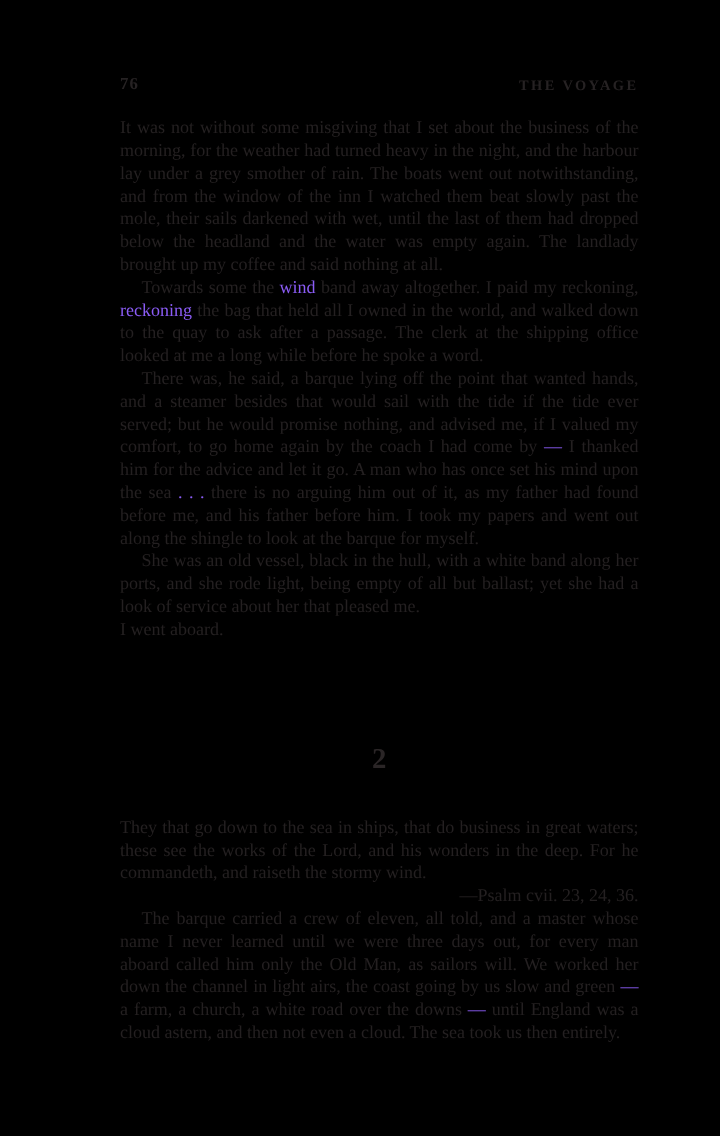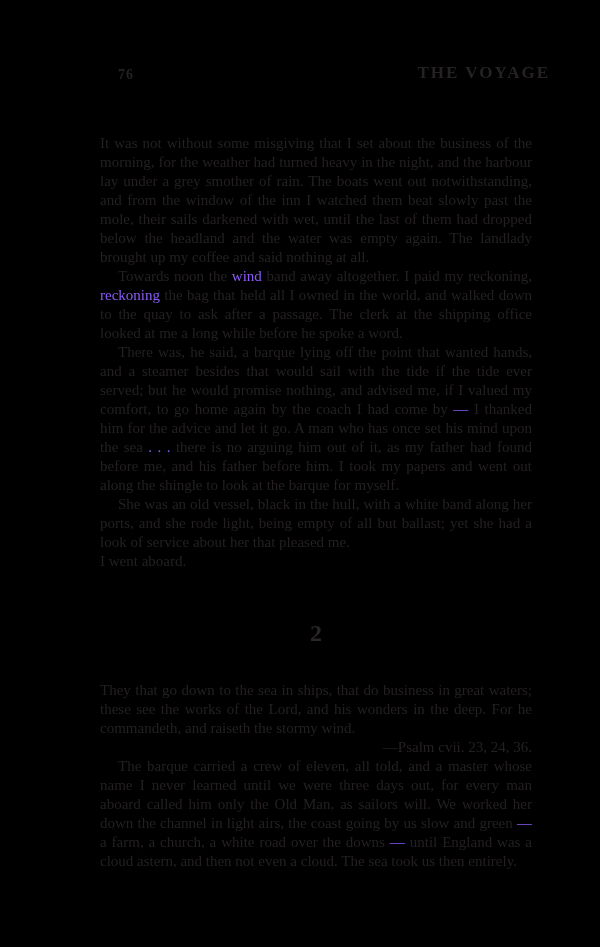--- a/index.html
+++ b/index.html
@@ -15,44 +15,43 @@
     overflow: hidden;
     font-family: "Liberation Serif", serif;
   }
   .page-header {
     position: absolute;
     top: 63px;
     left: 100px;
     width: 432px;
     display: flex;
     justify-content: space-between;
-    align-items: flex-end;
+    align-items: center;
     color: #262223;
-    margin-left: 18px;
   }
   .page-number {
     font-size: 14px;
     font-weight: bold;
     letter-spacing: 1px;
   }
   .running-head {
-    font-size: 17px;
+    font-size: 12px;
     font-weight: bold;
     letter-spacing: 2px;
   }
   .text-flow {
     position: absolute;
     left: 100px;
     width: 432px;
     color: #242021;
     font-size: 15px;
     line-height: 19px;
     text-align: justify;
   }
-  .flow-top { top: 98px; margin-top: 36px; }
+  .flow-top { top: 98px; }
   .flow-bottom { top: 661px; margin-top: 20px; }
   .para { margin: 0; text-indent: 0; }
   .para.indent { text-indent: 18px; }
   .para.attr {
     text-align: right;
     text-indent: 0;
   }
   .accent { color: #8b5cf6; }
   .chapter-number {
     position: absolute;
@@ -71,21 +70,21 @@
 
 <div class="page">
 
   <div class="page-header">
     <span class="page-number">76</span>
     <span class="running-head">THE VOYAGE</span>
   </div>
 
   <div class="text-flow flow-top">
       <p class="para"><span>It was not without some misgiving that I set about the business of the morning, for the weather had turned heavy in the night, and the harbour lay under a grey smother of rain. The boats went out notwithstanding, and from the window of the inn I watched them beat slowly past the mole, their sails darkened with wet, until the last of them had dropped below the headland and the water was empty again. The landlady brought up my coffee and said nothing at all.</span></p>
-      <p class="para indent"><span>Towards noon the </span><span class="accent">wind</span><span> band away altogether. I paid my reckoning, </span><span class="accent">reckoning</span><span> the bag that held all I owned in the world, and walked down to the quay to ask after a passage. The clerk at the shipping office looked at me a long while before he spoke a word.</span></p>
+      <p class="para indent"><span>Towards some the </span><span class="accent">wind</span><span> band away altogether. I paid my reckoning, </span><span class="accent">reckoning</span><span> the bag that held all I owned in the world, and walked down to the quay to ask after a passage. The clerk at the shipping office looked at me a long while before he spoke a word.</span></p>
       <p class="para indent"><span>There was, he said, a barque lying off the point that wanted hands, and a steamer besides that would sail with the tide if the tide ever served; but he would promise nothing, and advised me, if I valued my comfort, to go home again by the coach I had come by </span><span class="accent">—</span><span> I thanked him for the advice and let it go. A man who has once set his mind upon the sea </span><span class="accent">. . .</span><span> there is no arguing him out of it, as my father had found before me, and his father before him. I took my papers and went out along the shingle to look at the barque for myself.</span></p>
       <p class="para indent"><span>She was an old vessel, black in the hull, with a white band along her ports, and she rode light, being empty of all but ballast; yet she had a look of service about her that pleased me.</span><br><span>I went aboard.</span></p>
     </div>
 
   <div class="chapter-number">2</div>
 
   <div class="text-flow flow-bottom">
       <p class="para"><span>They that go down to the sea in ships, that do business in great waters; these see the works of the Lord, and his wonders in the deep. For he commandeth, and raiseth the stormy wind.</span></p>
       <p class="para attr"><span>—Psalm cvii. 23, 24, 36.</span></p>
       <p class="para indent"><span>The barque carried a crew of eleven, all told, and a master whose name I never learned until we were three days out, for every man aboard called him only the Old Man, as sailors will. We worked her down the channel in light airs, the coast going by us slow and green </span><span class="accent">—</span><span> a farm, a church, a white road over the downs </span><span class="accent">—</span><span> until England was a cloud astern, and then not even a cloud. The sea took us then entirely.</span></p>

